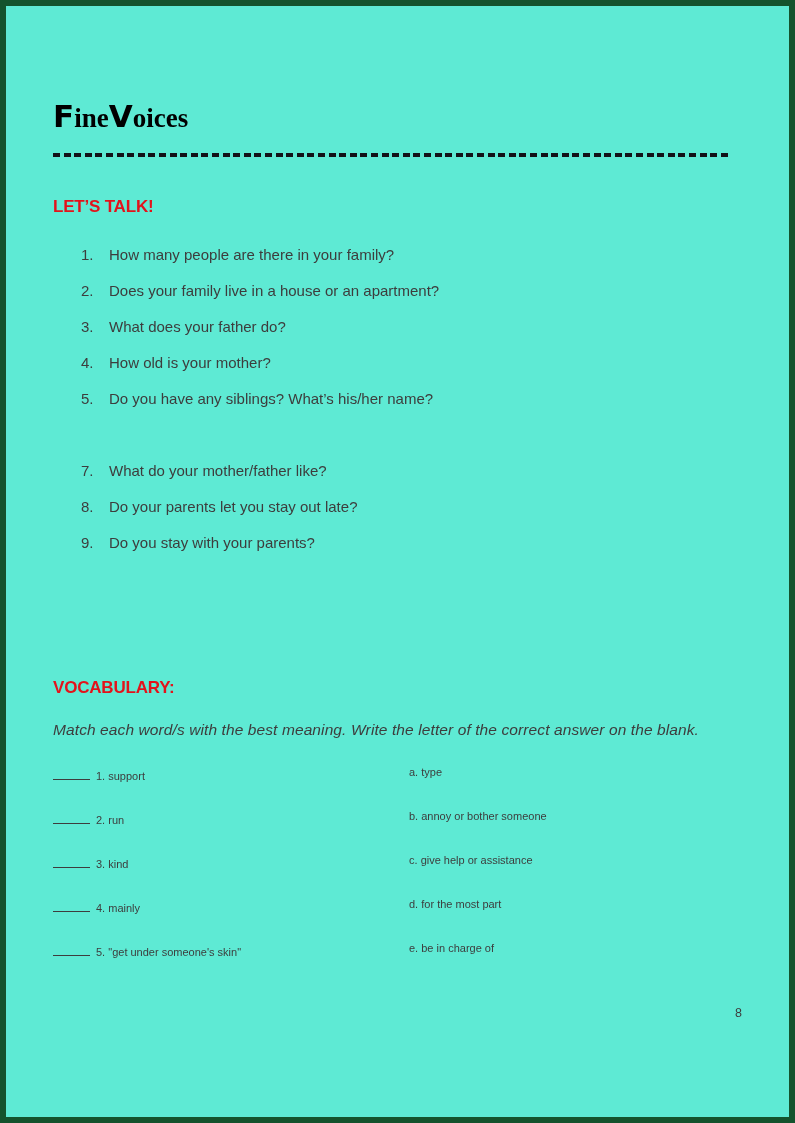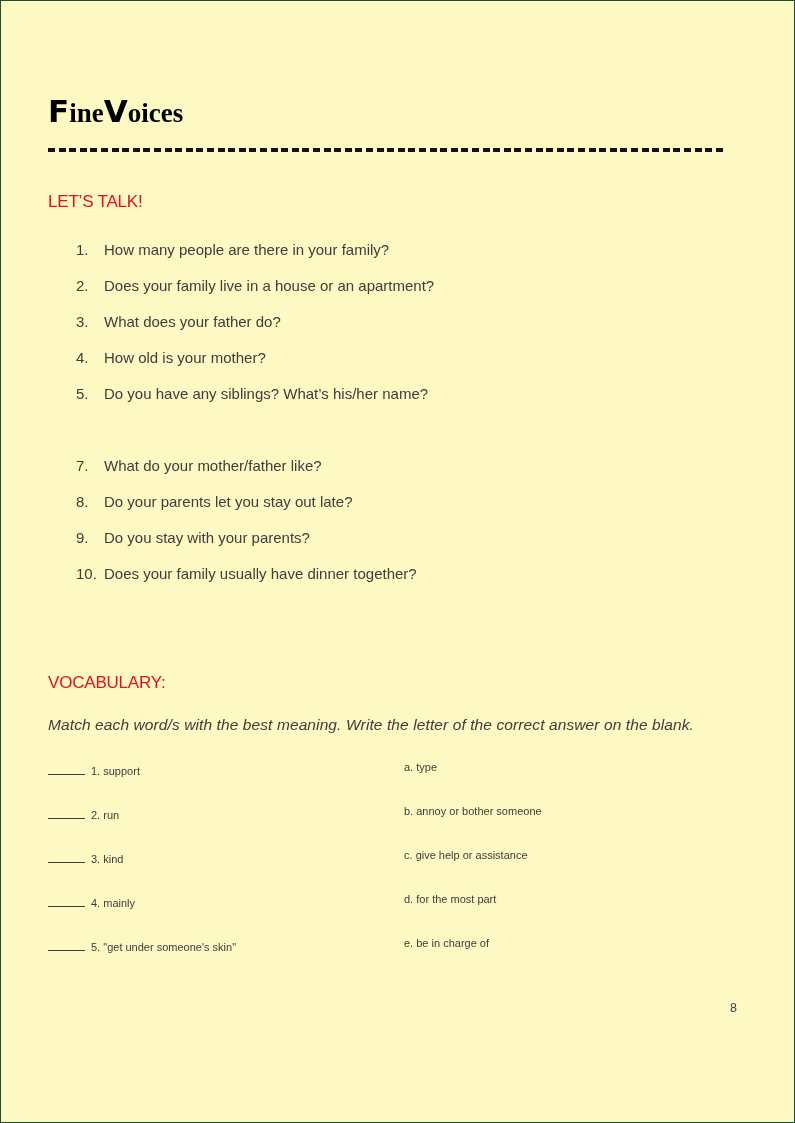--- a/index.html
+++ b/index.html
@@ -6,22 +6,22 @@
     margin: 0;
     padding: 0;
     background: #ffffff;
     font-family: "Liberation Sans", sans-serif;
   }
   .page {
     position: relative;
     width: 795px;
     height: 1123px;
     box-sizing: border-box;
-    background: #fef9c3;
-    border: 1px solid #14532d;
+    background: #5eead4;
+    border: 6px solid #14532d;
     overflow: hidden;
   }
   
   .logo {
     position: absolute;
     left: 47px;
     top: 92px;
     white-space: nowrap;
     color: #000000;
   }
@@ -43,21 +43,21 @@
     top: 147px;
     width: 675px;
     height: 4px;
     background: repeating-linear-gradient(90deg, #121218 0px, #121218 7px, transparent 7px, transparent 10.6px);
   }
   
   .sec-title {
     position: absolute;
     left: 47px;
     font-size: 17px;
-    font-weight: 400;
+    font-weight: 700;
     letter-spacing: -0.2px;
     white-space: nowrap;
   }
   .t-talk { top: 191px; }
   .t-vocab { top: 672px; }
   
   .questions {
     position: absolute;
     left: 75px;
     top: 238px;
@@ -137,21 +137,20 @@
 
   <div class="questions">
     <div class="q-row" style="top:2px"><span class="q-num">1.</span><span>How many people are there in your family?</span></div>
     <div class="q-row" style="top:38px"><span class="q-num">2.</span><span>Does your family live in a house or an apartment?</span></div>
     <div class="q-row" style="top:74px"><span class="q-num">3.</span><span>What does your father do?</span></div>
     <div class="q-row" style="top:110px"><span class="q-num">4.</span><span>How old is your mother?</span></div>
     <div class="q-row" style="top:146px"><span class="q-num">5.</span><span>Do you have any siblings? What’s his/her name?</span></div>
     <div class="q-row" style="top:218px"><span class="q-num">7.</span><span>What do your mother/father like?</span></div>
     <div class="q-row" style="top:254px"><span class="q-num">8.</span><span>Do your parents let you stay out late?</span></div>
     <div class="q-row" style="top:290px"><span class="q-num">9.</span><span>Do you stay with your parents?</span></div>
-    <div class="q-row" style="top:326px"><span class="q-num">10.</span><span>Does your family usually have dinner together?</span></div>
   </div>
 
   <div class="sec-title t-vocab" style="color:#e3131b">VOCABULARY:</div>
 
   <div class="vocab-instructions">Match each word/s with the best meaning. Write the letter of the correct answer on the blank.</div>
 
   <div class="pair-row" style="top:760px">
     <span class="pair-left"><span class="blank"></span><span>1.</span> <span>support</span></span>
     <span class="pair-right"><span>a.</span> <span>type</span></span>
   </div>

